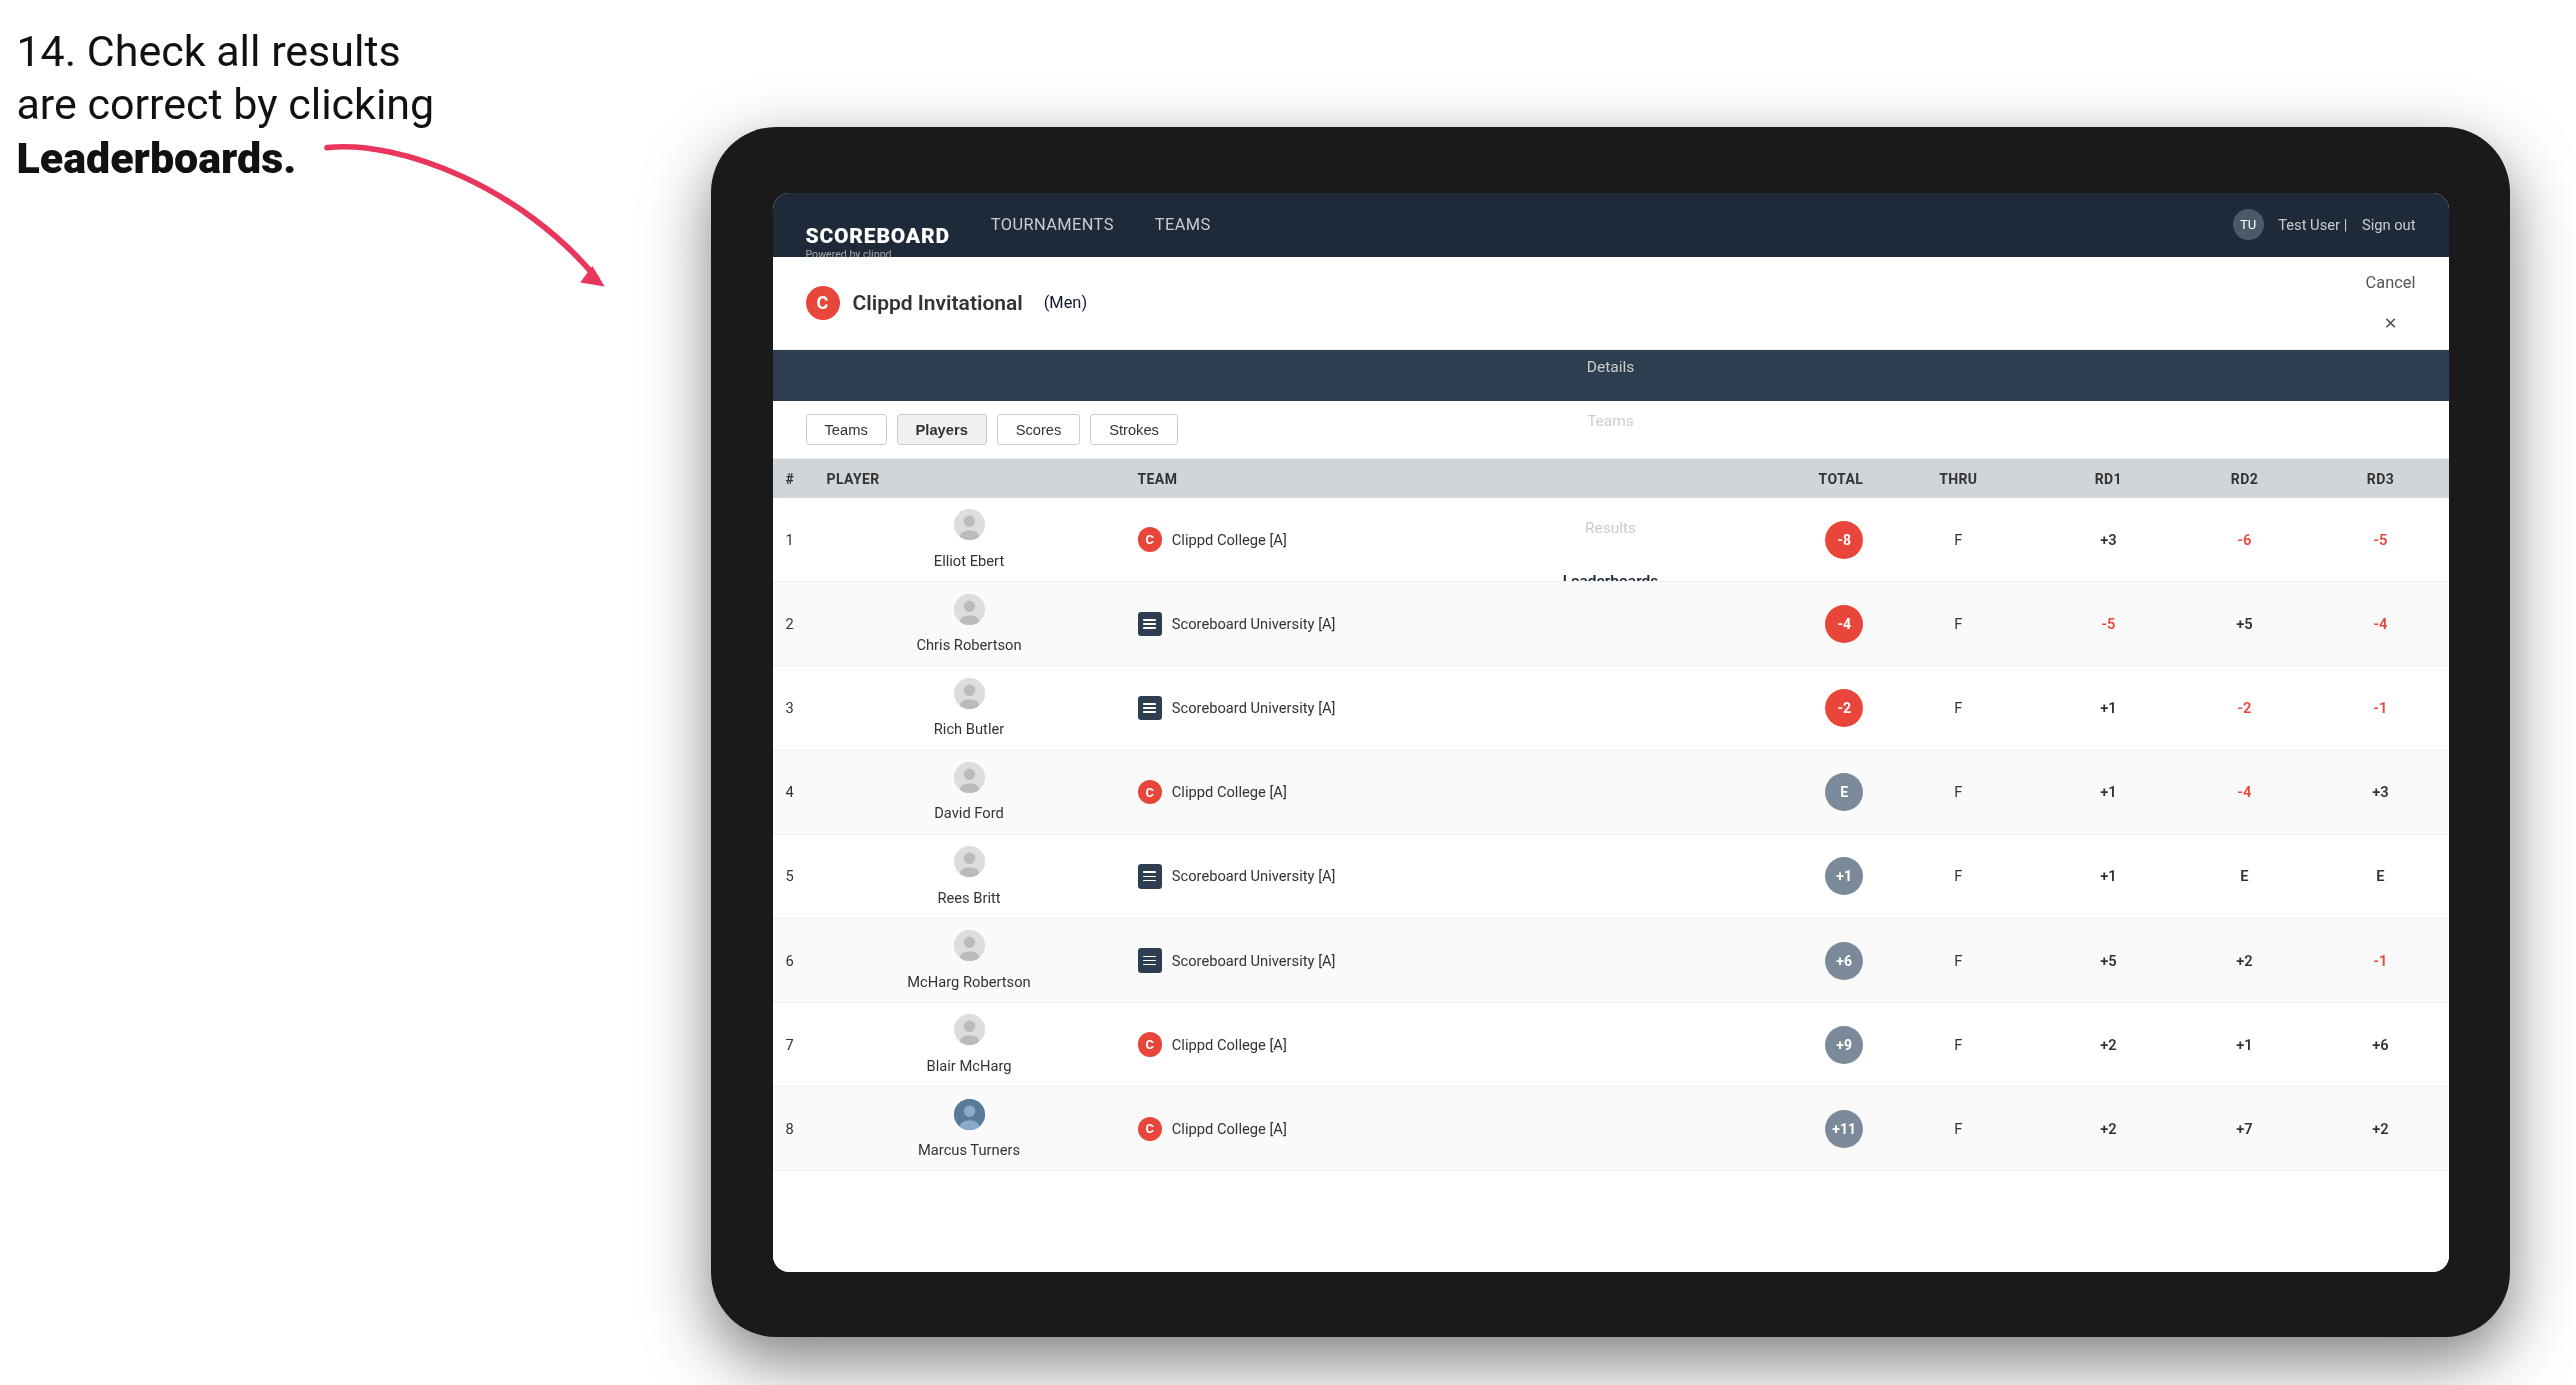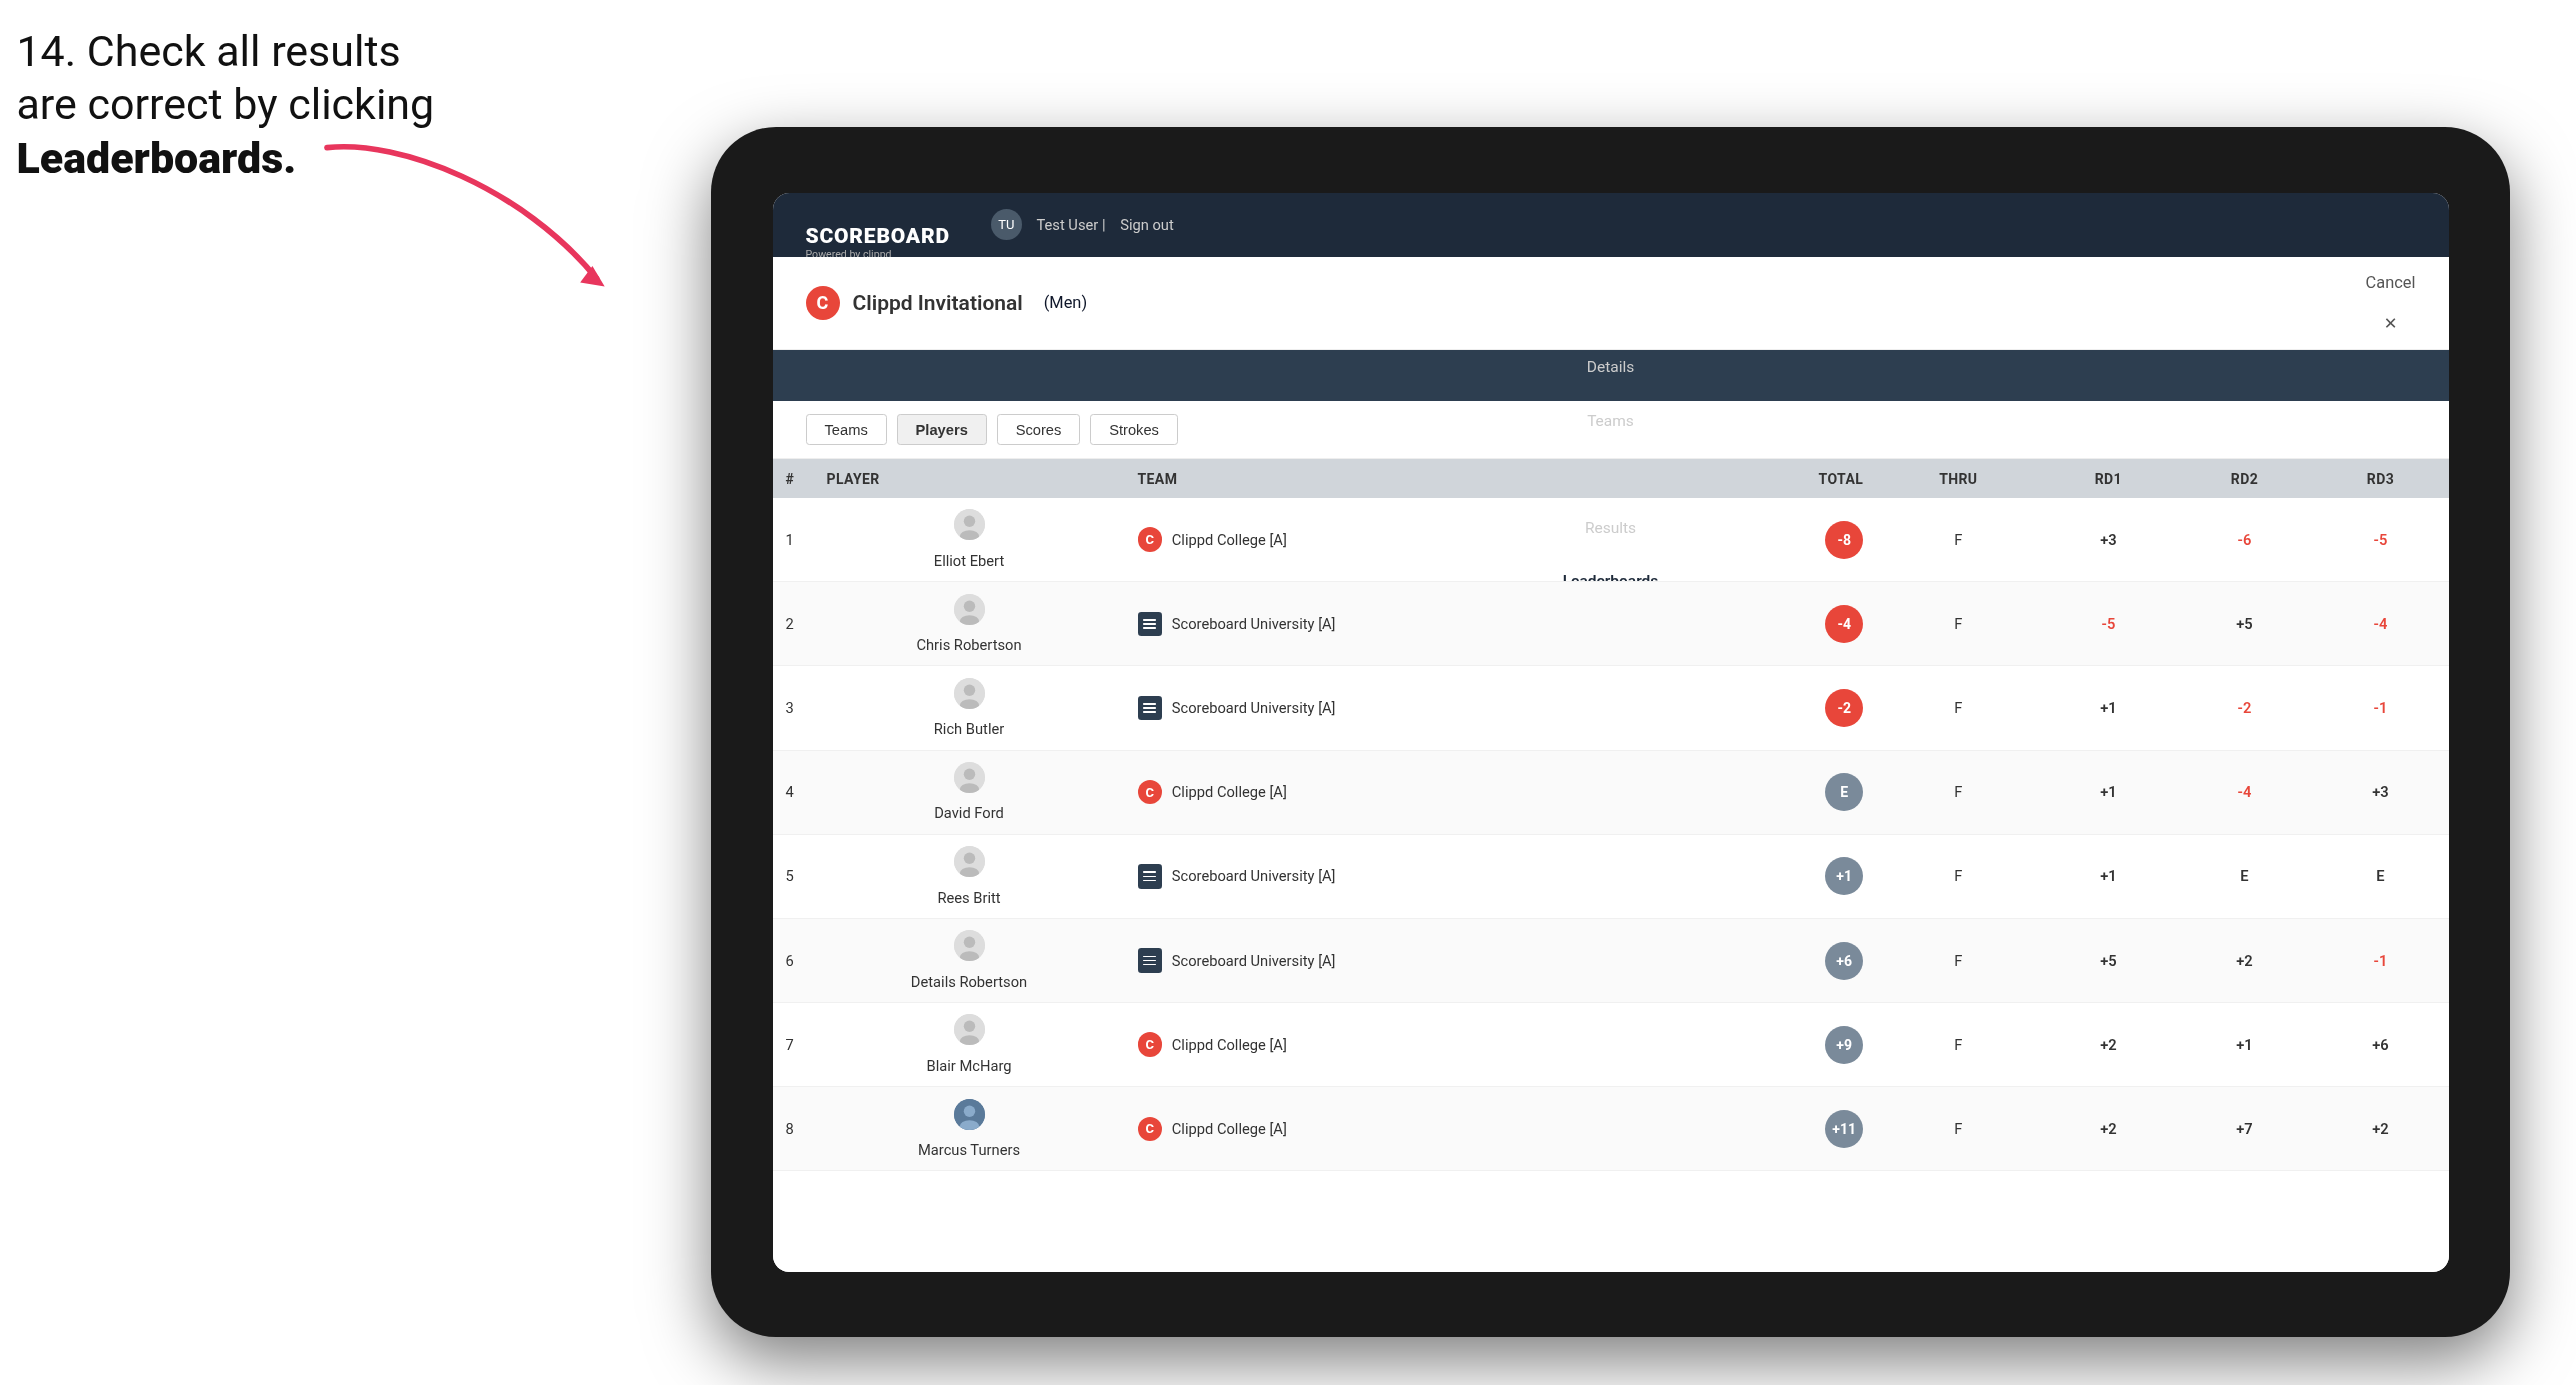--- a/index.html
+++ b/index.html
@@ -380,20 +380,24 @@
   </svg>
 </div>
 
 <div class="tablet-outer">
   <div class="tablet-screen">
 
     <div class="navbar">
       <div class="logo-area">
         <span class="logo-text">SCOREBOARD</span>
         <span class="logo-sub">Powered by clippd</span>
+      </div>
+      <div class="nav-links">
+        <span class="nav-link">TOURNAMENTS</span>
+        <span class="nav-link">TEAMS</span>
       </div>
       <div class="nav-right">
         <div class="user-avatar-small">TU</div>
         <span class="user-name">Test User |</span>
         <span class="sign-out">Sign out</span>
       </div>
     </div>
 
     <div class="content">
 
@@ -589,21 +593,21 @@
                 <td>6</td>
                 <td>
                   <div class="player-cell">
                     <div class="player-avatar">
                       <svg width="31" height="31" viewBox="0 0 38 38">
                         <circle cx="19" cy="19" r="19" fill="#ddd"></circle>
                         <circle cx="19" cy="15" r="7" fill="#bbb"></circle>
                         <ellipse cx="19" cy="34" rx="12" ry="8" fill="#bbb"></ellipse>
                       </svg>
                     </div>
-                    <span class="player-name">Details Robertson</span>
+                    <span class="player-name">McHarg Robertson</span>
                   </div>
                 </td>
                 <td>
                   <div class="team-cell">
                     <div class="team-icon-s">
                       <div class="team-icon-s-lines">
                         <span></span>
                         <span></span>
                         <span></span>
                       </div>

